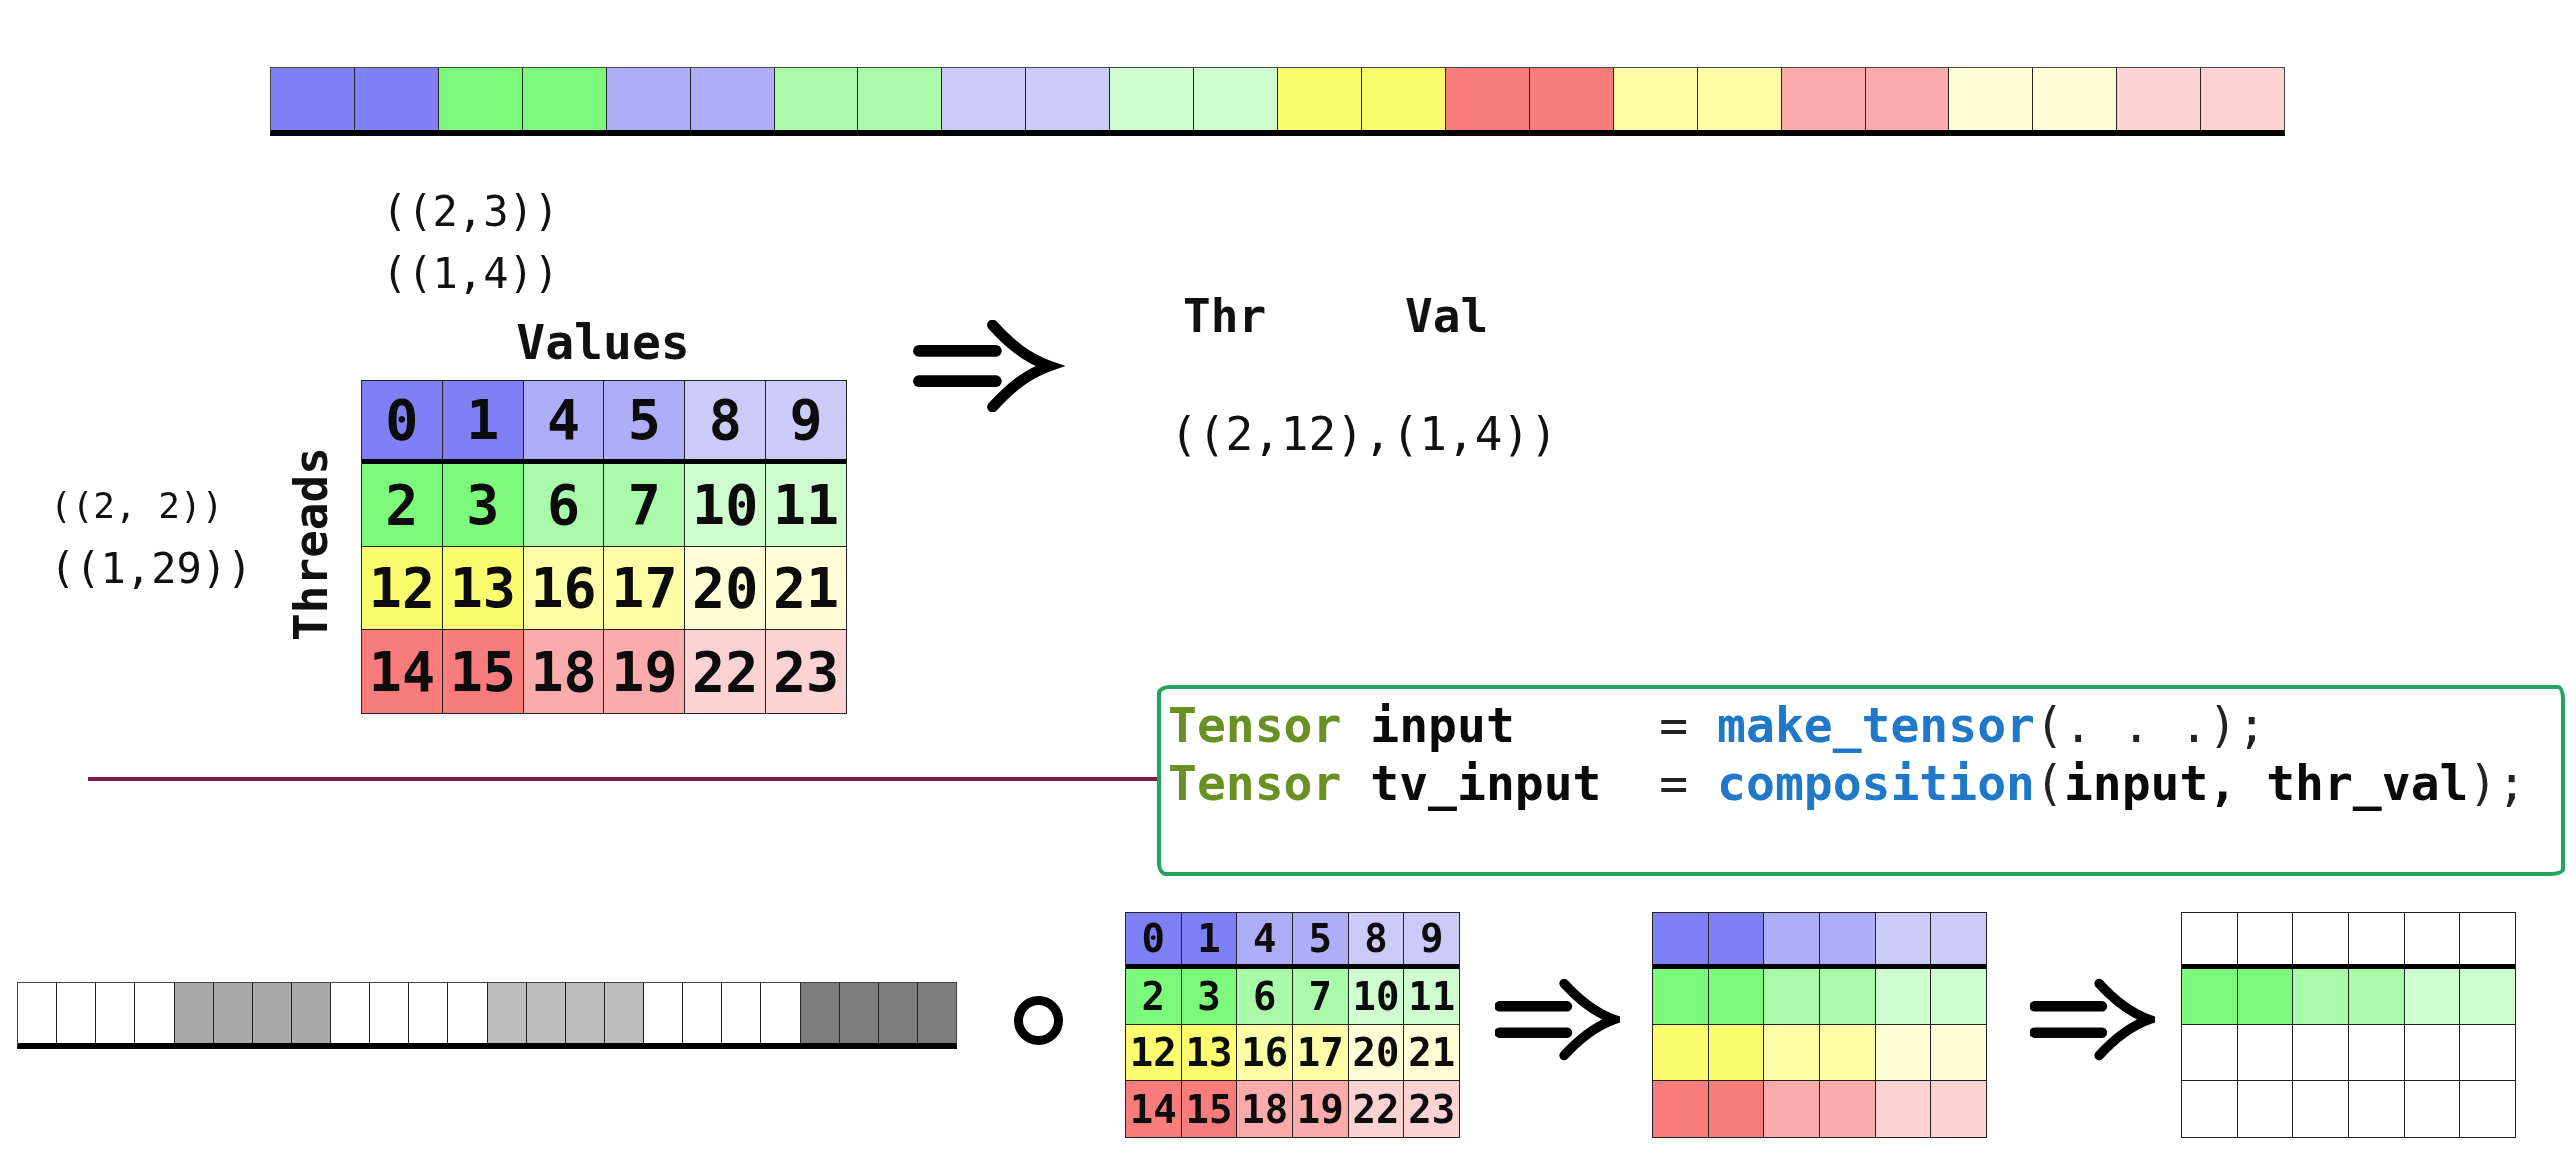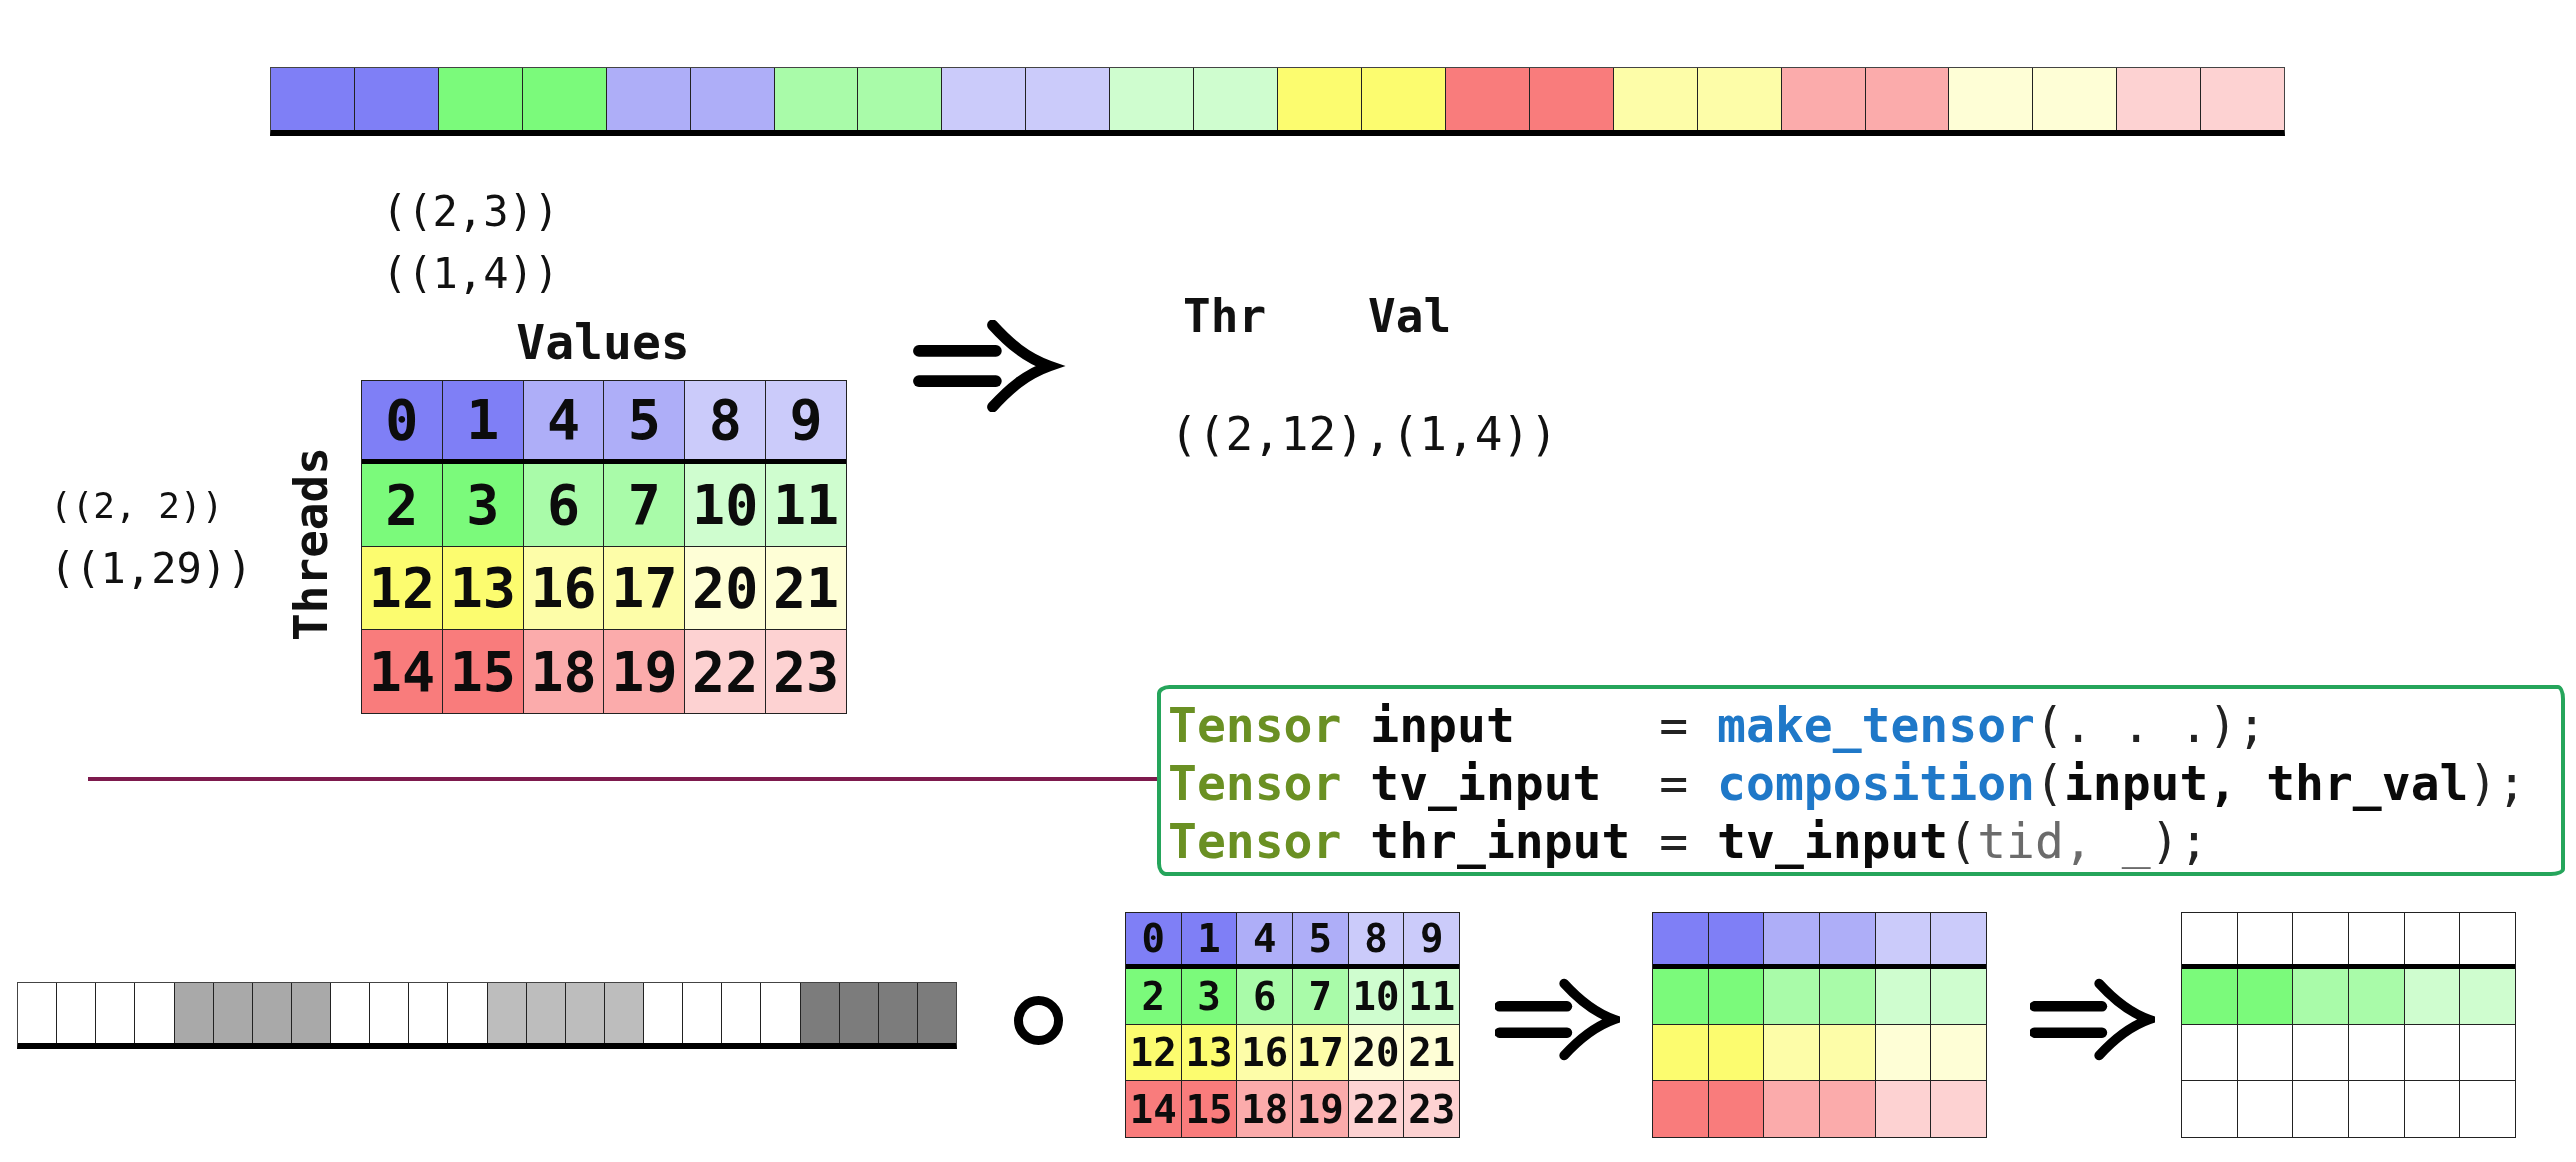--- a/index.html
+++ b/index.html
@@ -56,21 +56,21 @@
   #shape-label-2 { left: 382px; top: 249px; width: 442px; text-align: left; font-size: 42px; }
   #values-label  { left: 382px; top: 314px; width: 442px; text-align: center; font-size: 48px; font-weight: bold; }
   #threads-label {
     left: 311px; top: 544px;
     transform: translate(-50%, -50%) rotate(-90deg);
     font-size: 46px; font-weight: bold;
   }
   #thread-shape-1 { left: 50px; top: 485px; font-size: 36px; text-align: right; }
   #thread-shape-2 { left: 50px; top: 544px; font-size: 42px; }
   #thr-header { left: 1183px; top: 289px; font-size: 46px; font-weight: bold; }
-  #val-header { left: 1368px; top: 289px; font-size: 46px; font-weight: bold; }
+  #val-header { left: 1405px; top: 289px; font-size: 46px; font-weight: bold; }
   #tv-line-1 { left: 1170px; top: 348px; font-size: 46px; }
   #tv-line-2 { left: 1170px; top: 407px; font-size: 46px; }
   
   #divider-line {
     position: absolute;
     left: 88px; top: 777px; width: 1071px; height: 4.4px;
   }
   
   #code-box {
     position: absolute;
@@ -180,21 +180,20 @@
 
   <div id="thr-header" class="mono-label">Thr</div>
   <div id="val-header" class="mono-label">Val</div>
   <div id="tv-line-2" class="mono-label">((2,12),(1,4))</div>
 
   <div id="divider-line" style="background: rgb(125, 26, 77);"></div>
 
   <div id="code-box" style="border-color: rgb(37, 165, 91);">
       <div class="code-line"><span class="c-kw">Tensor</span><span class="c-id"> input</span><span class="c-pl">     = </span><span class="c-fn">make_tensor</span><span class="c-pl">(. . .);</span></div>
       <div class="code-line"><span class="c-kw">Tensor</span><span class="c-id"> tv_input</span><span class="c-pl">  = </span><span class="c-fn">composition</span><span class="c-pl">(</span><span class="c-id">input, thr_val</span><span class="c-pl">);</span></div>
-      <div class="code-line"><span class="c-kw">Tensor</span><span class="c-id"> thr_input</span><span class="c-pl"> = </span><span class="c-id">tv_input</span><span class="c-pl">(</span><span class="c-dim">tid, _</span><span class="c-pl">);</span></div>
     </div>
 
   <div id="gray-strip" class="strip">
       <div class="strip-cell" style="background: rgb(255, 255, 255);"></div>
       <div class="strip-cell" style="background: rgb(255, 255, 255);"></div>
       <div class="strip-cell" style="background: rgb(255, 255, 255);"></div>
       <div class="strip-cell" style="background: rgb(255, 255, 255);"></div>
       <div class="strip-cell" style="background: rgb(169, 169, 169);"></div>
       <div class="strip-cell" style="background: rgb(169, 169, 169);"></div>
       <div class="strip-cell" style="background: rgb(169, 169, 169);"></div>

